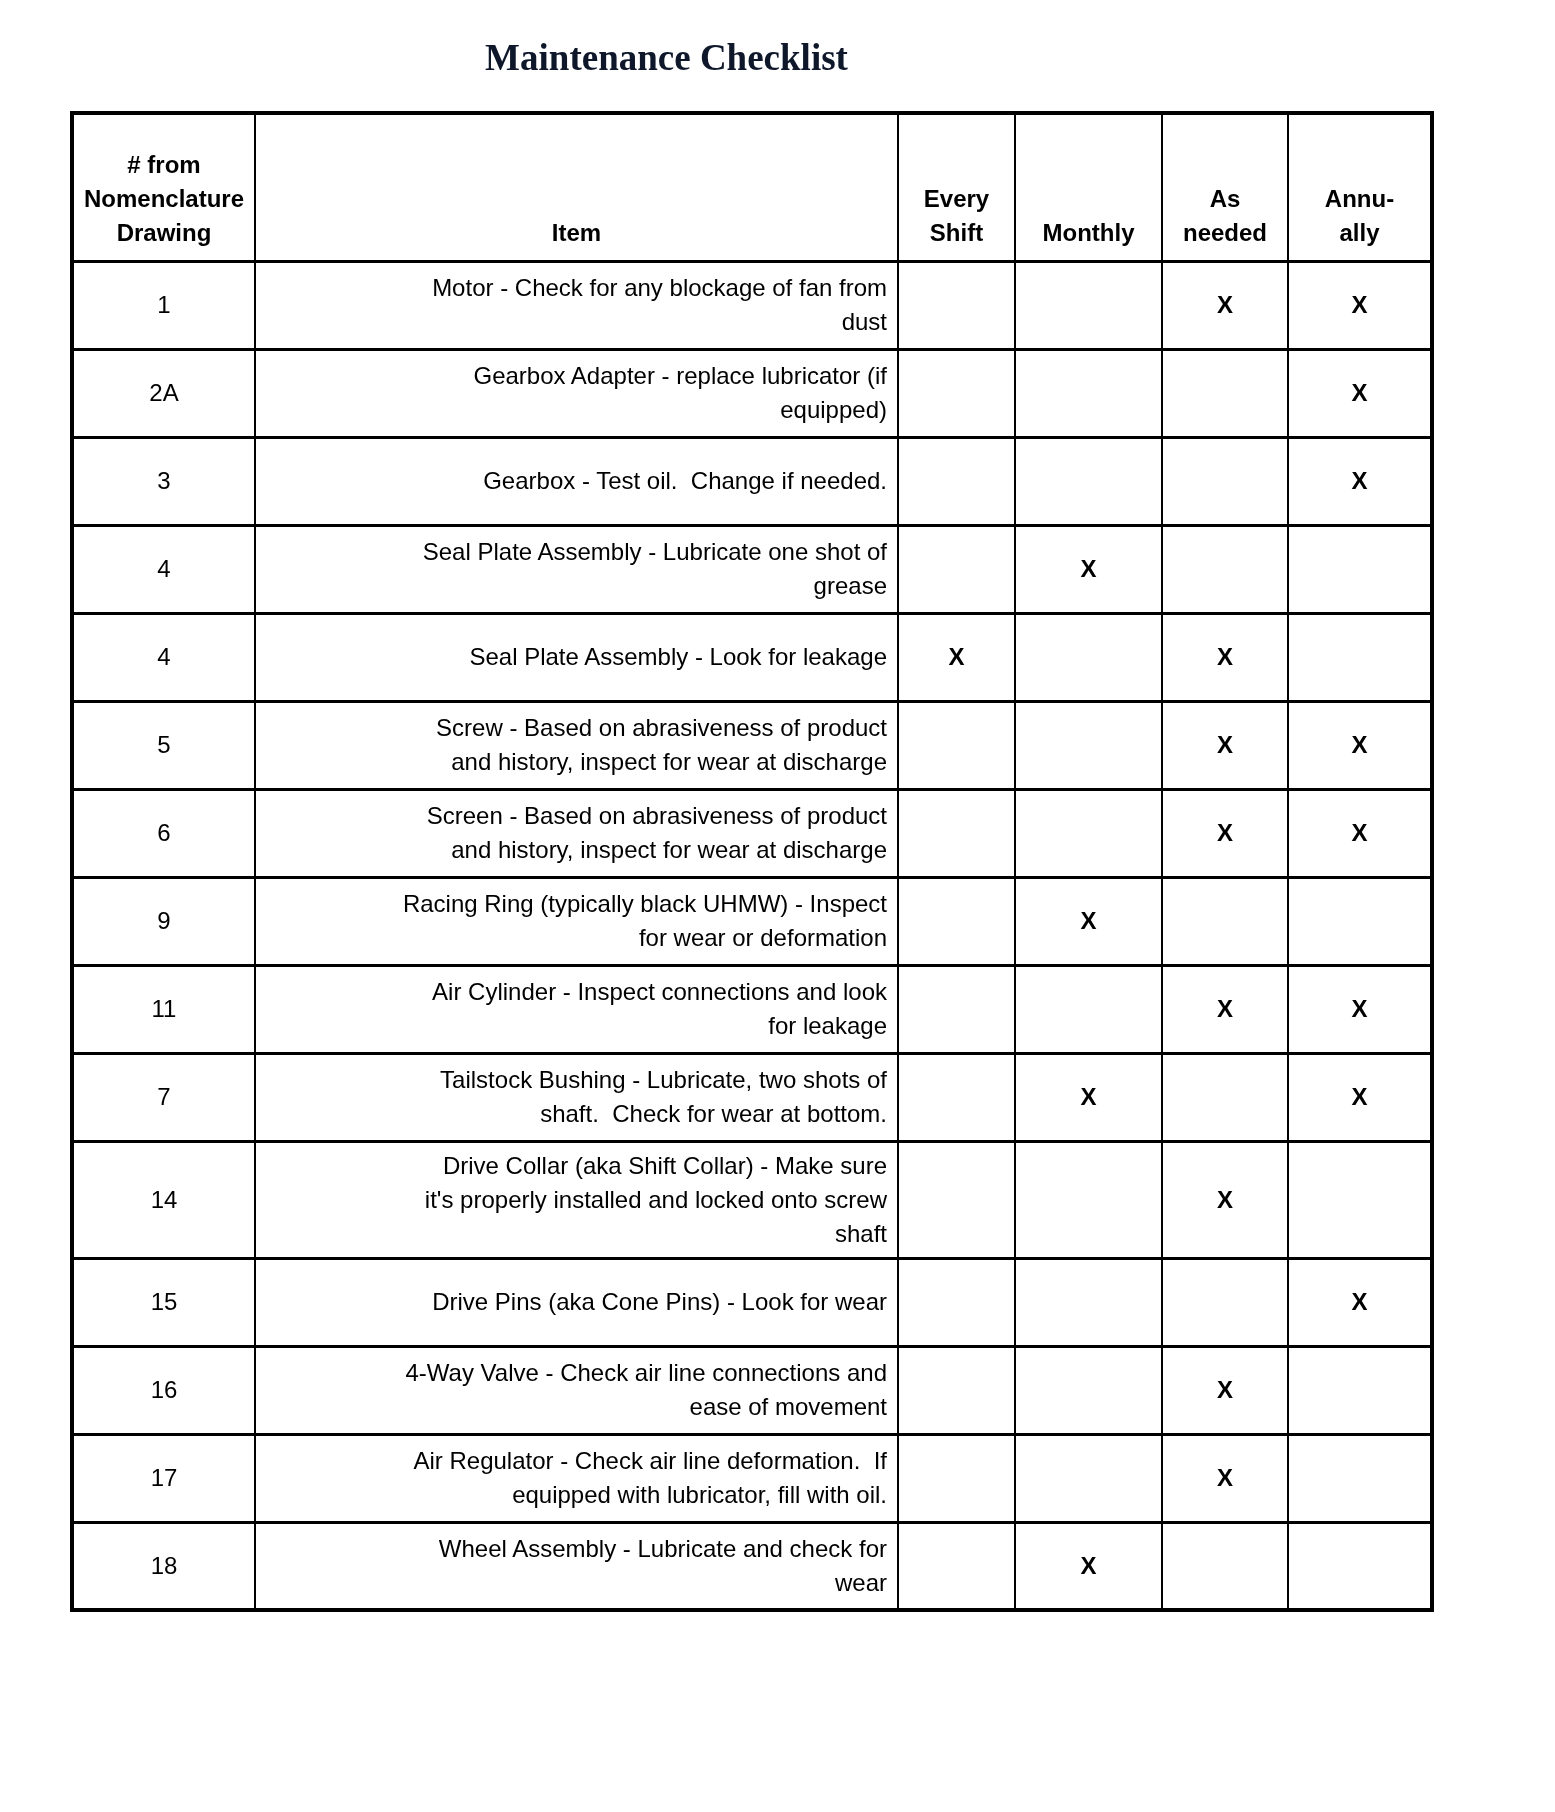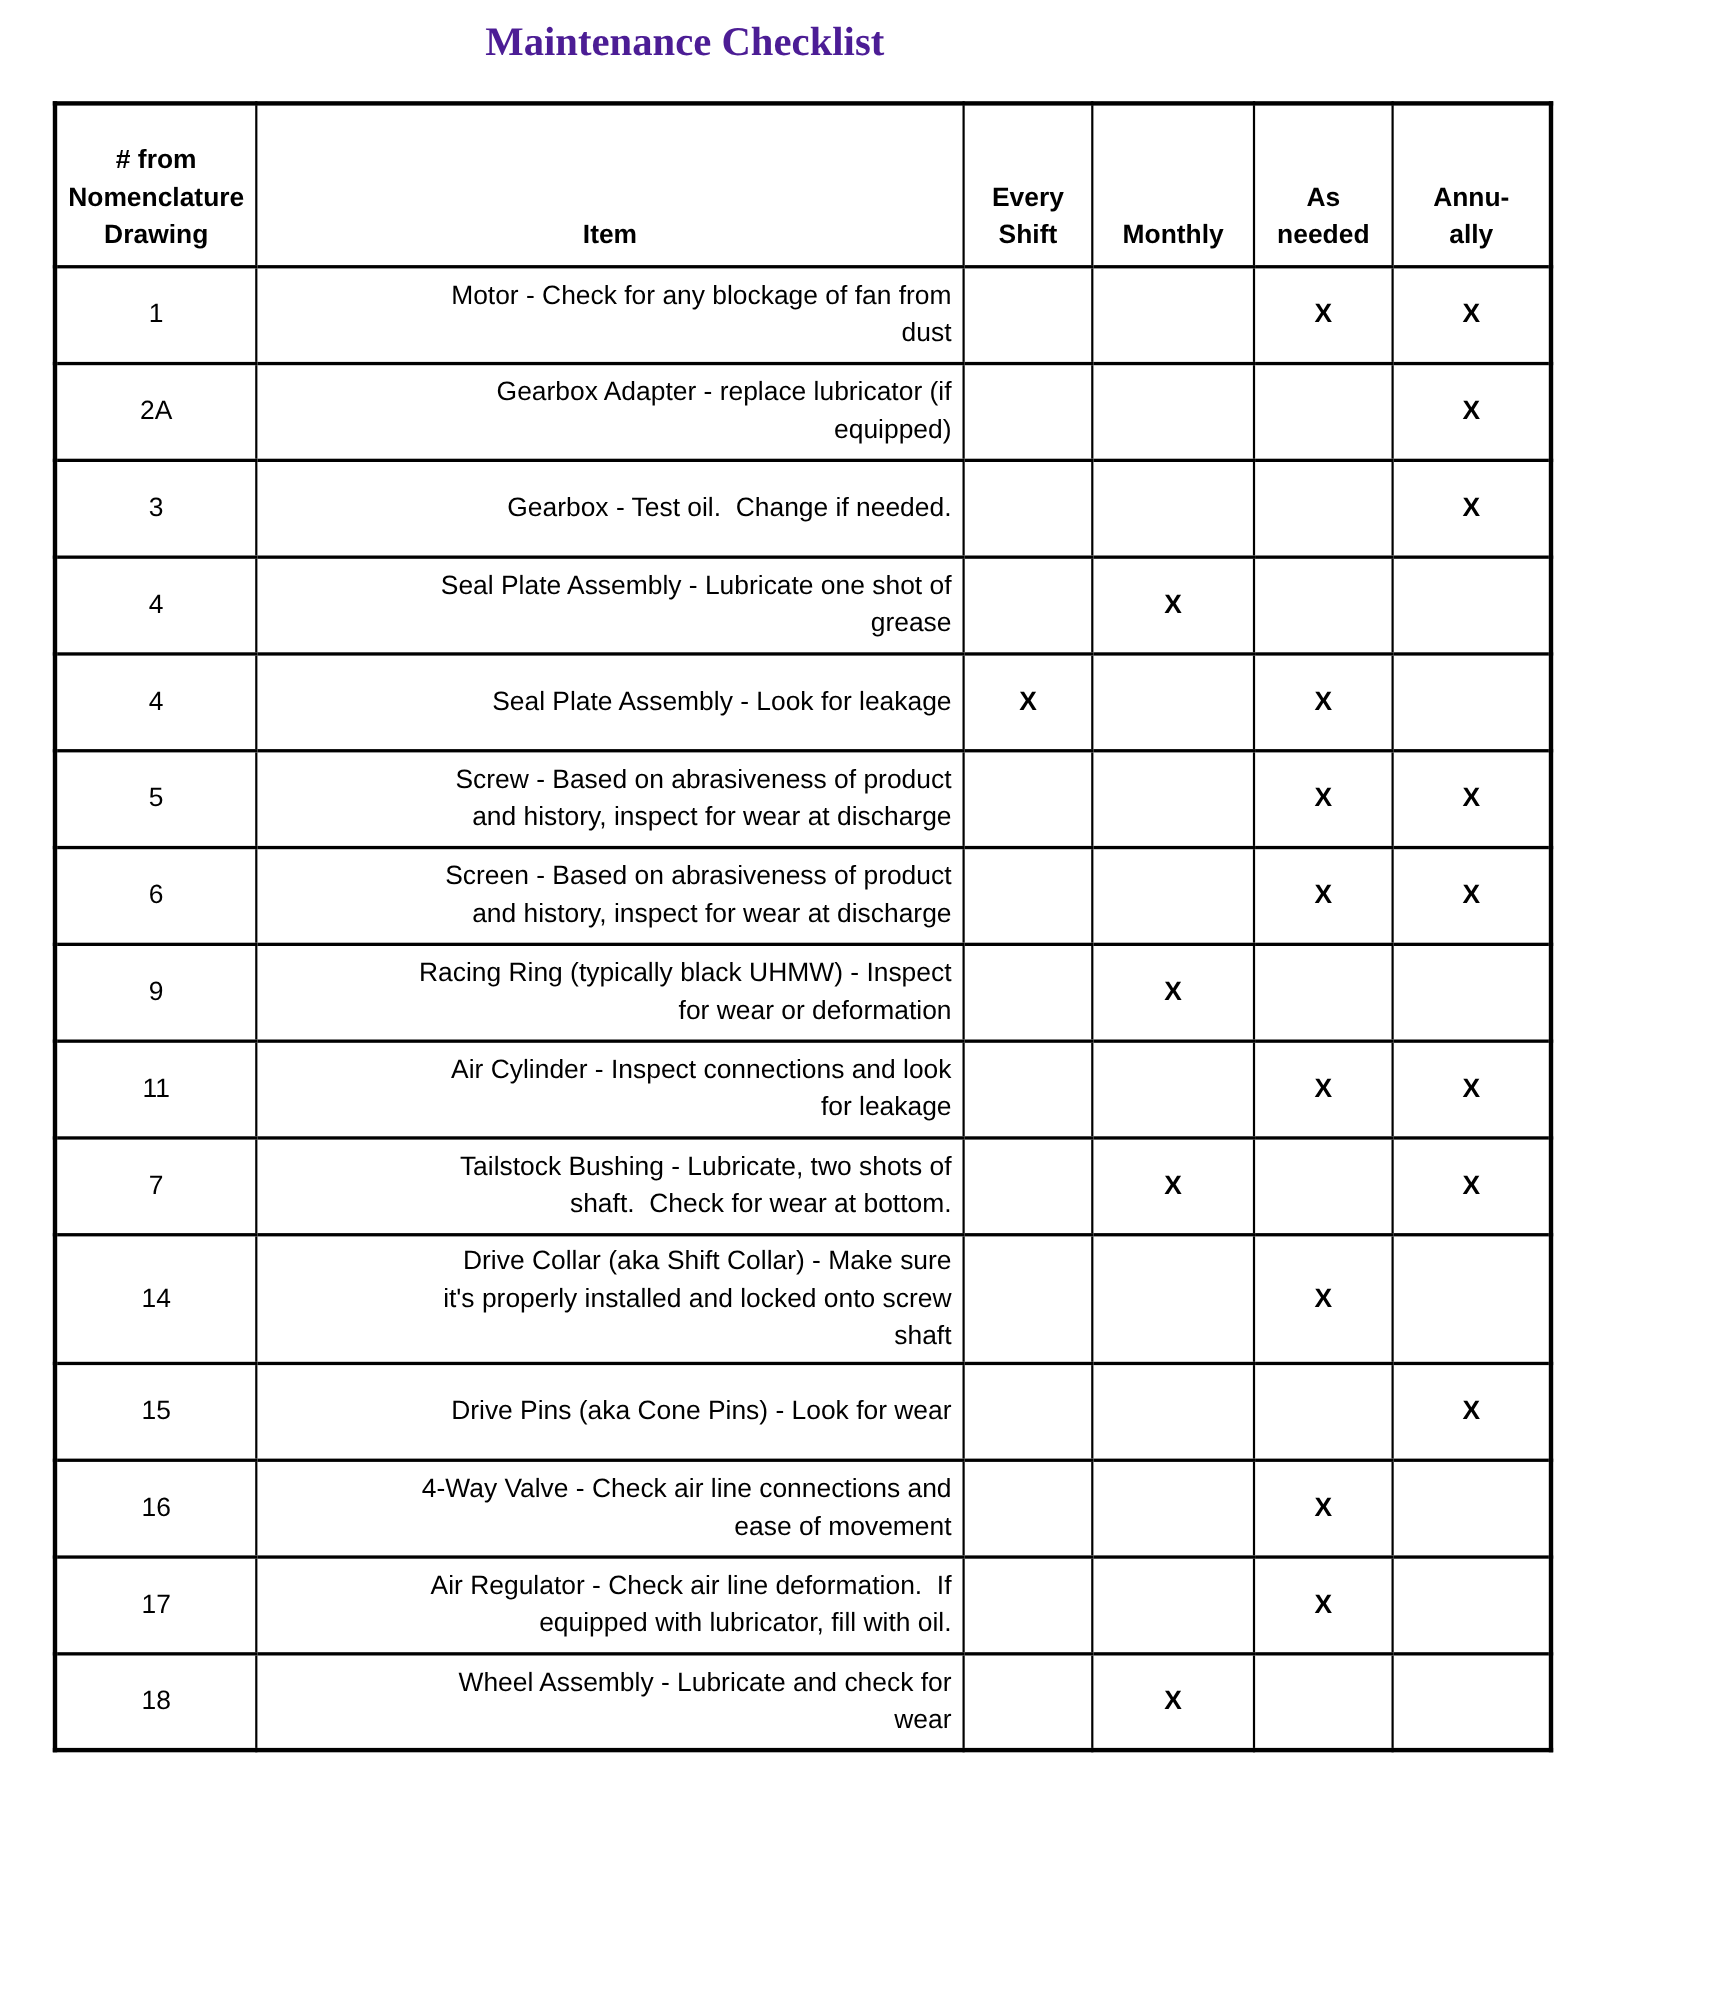--- a/index.html
+++ b/index.html
@@ -15,32 +15,33 @@
     overflow: hidden;
   }
   .page {
     width: 1555px;
     height: 1812px;
     background: #ffffff;
     box-sizing: border-box;
   }
   .title-block {
     width: 1245px;
-    padding-top: 16px;
+    padding-top: 35px;
     text-align: center;
     font-family: "Liberation Serif", "DejaVu Serif", serif;
     font-weight: bold;
     font-size: 37px;
     line-height: 46px;
-    color: #4c1d95;
+    color: #0f172a;
+    margin-left: 44px;
   }
   table.checklist {
     border-collapse: collapse;
     table-layout: fixed;
-    margin-left: 48px;
+    margin-left: 70px;
     margin-top: 30px;
     width: 1358px;
     border: 4px solid #000000;
   }
   .checklist th, .checklist td {
     border-left: 2px solid #000000;
     border-right: 2px solid #000000;
     border-top: 3px solid #000000;
     border-bottom: 3px solid #000000;
     padding: 6px 10px;

